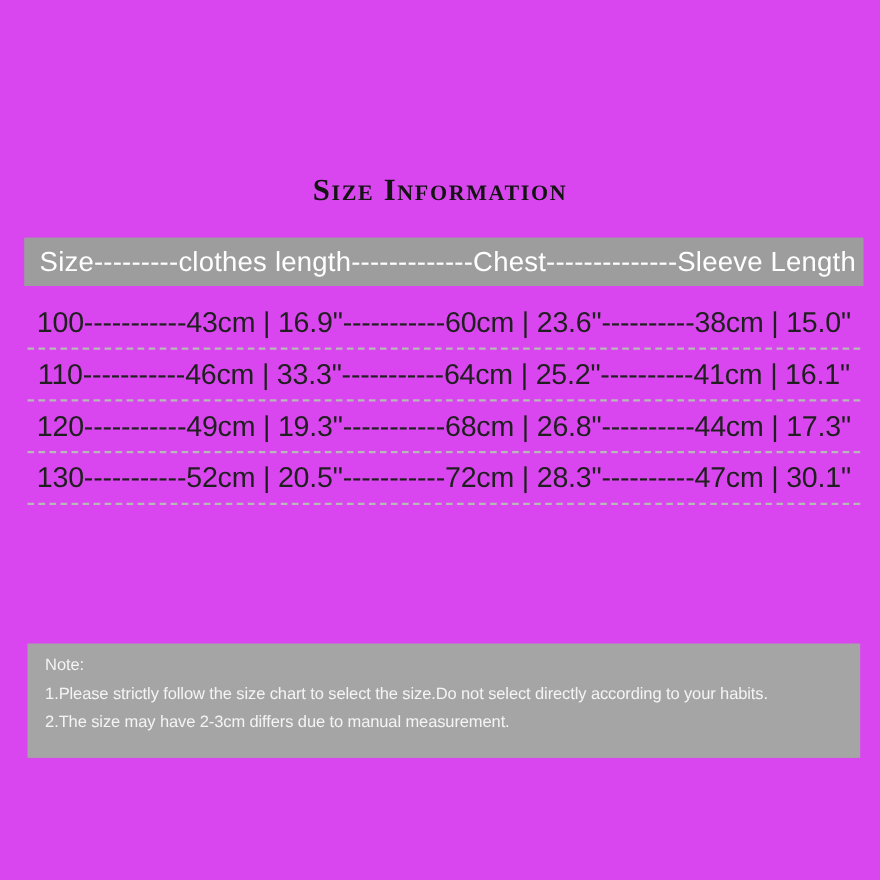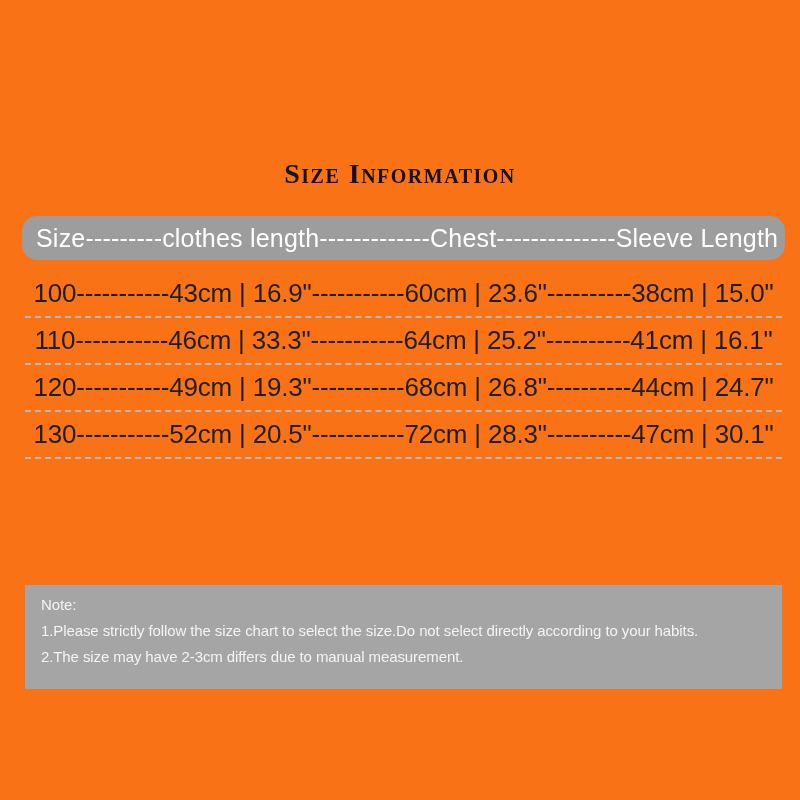--- a/index.html
+++ b/index.html
@@ -1,19 +1,19 @@
 <!DOCTYPE html>
 <html><head>
 <meta charset="utf-8">
 <style>
   html,body{margin:0;padding:0;}
   .page{
     position:relative;
     width:800px;height:800px;
-    background:#f97316;
+    background:#d946ef;
     overflow:hidden;
     font-family:"Liberation Sans", sans-serif;
   }
   .title{
     position:absolute;
     top:158px;left:0;right:0;
     margin:0;
     text-align:center;
     font-family:"Liberation Serif", serif;
     font-variant:small-caps;
@@ -62,28 +62,28 @@
     white-space:nowrap;
     letter-spacing:-0.1px;
   }
 </style>
 </head>
 <body>
 
 <div class="page">
   <h1 class="title" style="color: rgb(20, 20, 20);">Size Information</h1>
 
-  <div class="header-bar" style="background: rgb(157, 157, 157); color: rgb(255, 255, 255); border-radius: 15px;">
+  <div class="header-bar" style="background: rgb(157, 157, 157); color: rgb(255, 255, 255);">
     <span class="header-line" id="header-line">Size---------clothes length-------------Chest--------------Sleeve Length</span>
   </div>
 
   <div class="rows" id="rows">
       <div class="row" style="color: rgb(31, 31, 31); border-bottom: 2px dashed rgb(184, 184, 184);">100-----------43cm | 16.9"-----------60cm | 23.6"----------38cm | 15.0"</div>
       <div class="row" style="color: rgb(31, 31, 31); border-bottom: 2px dashed rgb(184, 184, 184);">110-----------46cm | 33.3"-----------64cm | 25.2"----------41cm | 16.1"</div>
-      <div class="row" style="color: rgb(31, 31, 31); border-bottom: 2px dashed rgb(184, 184, 184);">120-----------49cm | 19.3"-----------68cm | 26.8"----------44cm | 24.7"</div>
+      <div class="row" style="color: rgb(31, 31, 31); border-bottom: 2px dashed rgb(184, 184, 184);">120-----------49cm | 19.3"-----------68cm | 26.8"----------44cm | 17.3"</div>
       <div class="row" style="color: rgb(31, 31, 31); border-bottom: 2px dashed rgb(184, 184, 184);">130-----------52cm | 20.5"-----------72cm | 28.3"----------47cm | 30.1"</div>
     </div>
 
   <div class="note" id="note-box" style="background: rgb(165, 165, 165);">
       <div class="note-line" style="color: rgb(244, 244, 244);">Note:</div>
       <div class="note-line" style="color: rgb(244, 244, 244);">1.Please strictly follow the size chart to select the size.Do not select directly according to your habits.</div>
       <div class="note-line" style="color: rgb(244, 244, 244);">2.The size may have 2-3cm differs due to manual measurement.</div>
     </div>
 </div>
 

